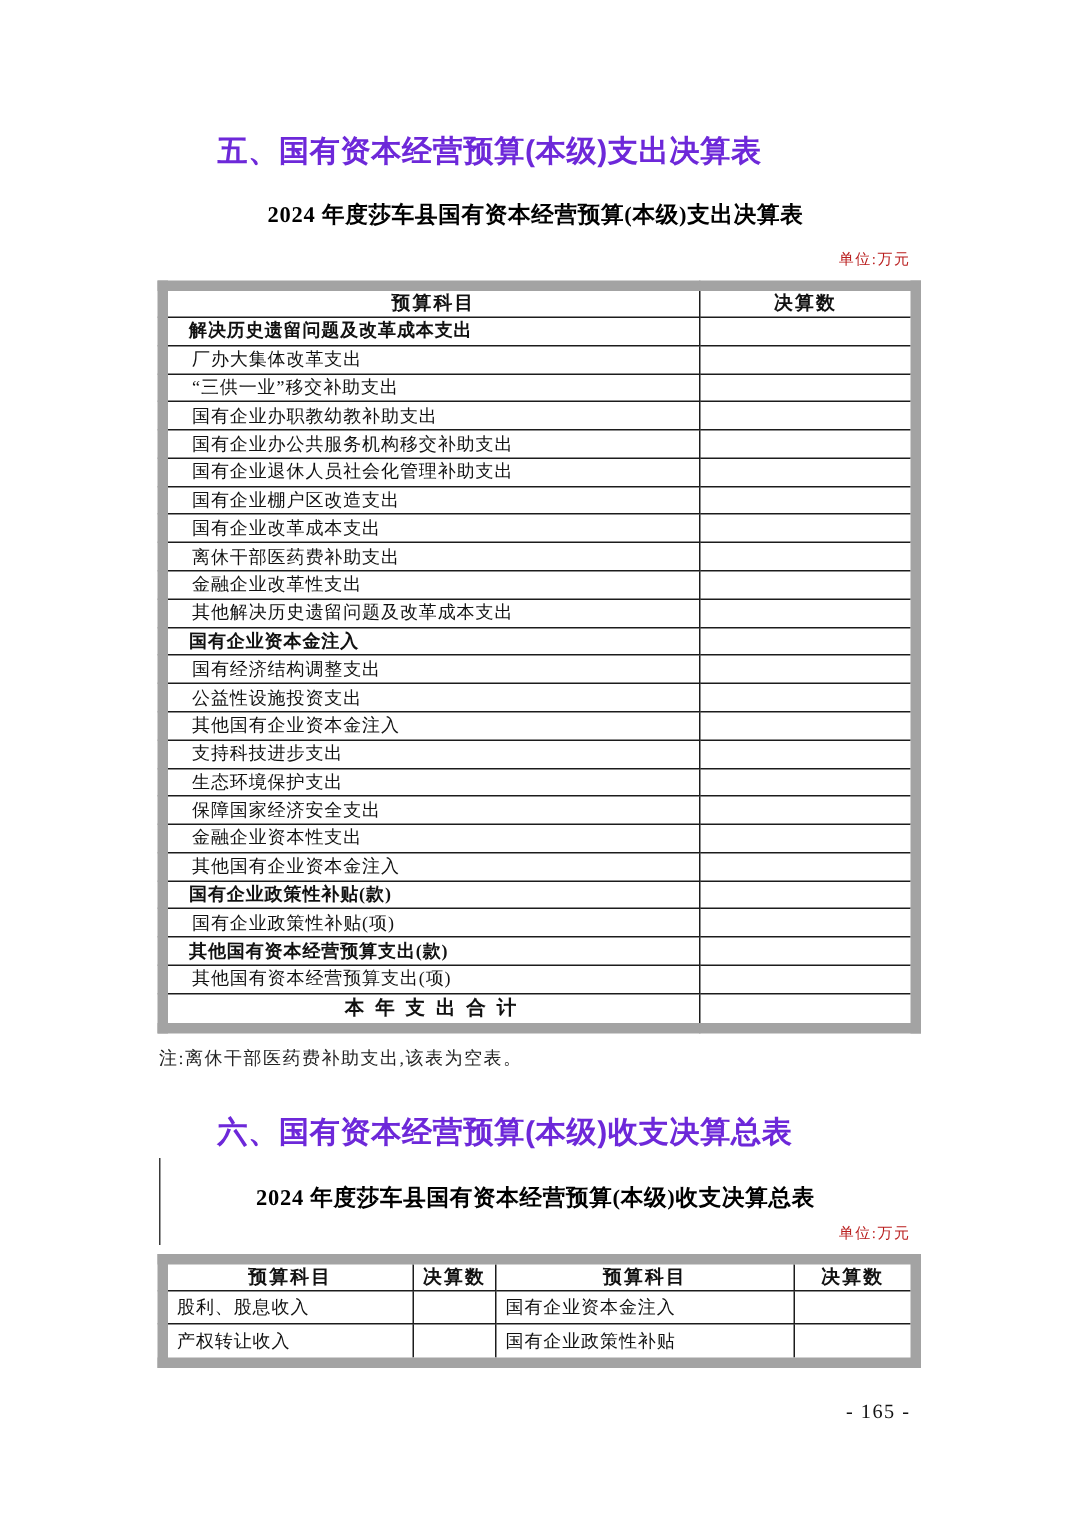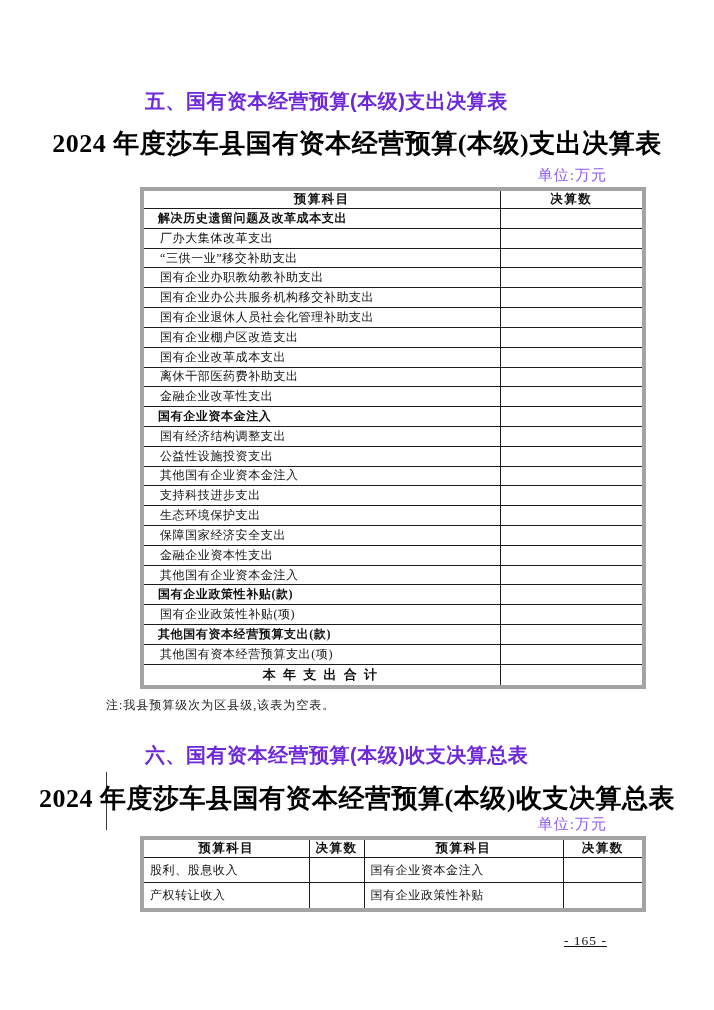--- a/index.html
+++ b/index.html
@@ -23,44 +23,44 @@
     letter-spacing: 0.5px;
     color: #6d28d9;
   }
   .table-title {
     position: absolute;
     left: 0;
     width: 714px;
     text-align: center;
     font-family: "Liberation Serif", "DejaVu Serif", serif;
     font-weight: bold;
-    font-size: 26px;
+    font-size: 15px;
     line-height: 26px;
     letter-spacing: 0.5px;
     color: #000;
   }
   .unit-label {
     position: absolute;
     right: 107px;
-    font-size: 15px;
+    font-size: 10px;
     letter-spacing: 1px;
-    color: #8b5cf6;
+    color: #b91c1c;
   }
   .doc-table {
     position: absolute;
     left: 105px;
     border-collapse: collapse;
     table-layout: fixed;
     width: 502px;
     font-family: "Liberation Serif", "DejaVu Serif", serif;
     font-size: 12px;
     color: #111;
   }
   .doc-table, .doc-table th, .doc-table td { border: 1px solid #1c1c1c; }
-  .doc-table { border: 4px solid #a3a3a3; margin-left: 35px; }
+  .doc-table { border: 7px solid #a3a3a3; }
   .doc-table th {
     font-size: 12.5px;
     font-weight: bold;
     text-align: center;
     letter-spacing: 1.5px;
     padding: 0;
   }
   .doc-table td {
     padding: 0 2px 0 6px;
     letter-spacing: 0.6px;
@@ -91,21 +91,20 @@
     height: 58px;
     background: #3a3a3a;
   }
   .page-number {
     position: absolute;
     right: 107px;
     top: 933px;
     font-size: 13.5px;
     letter-spacing: 1px;
     color: #111;
-    text-decoration: underline;
   }
 </style>
 </head>
 <body>
 
 <div class="page">
 
   <div class="section-heading" style="top:88px">五、国有资本经营预算(本级)支出决算表</div>
 
   <div class="table-title" style="top:131px">2024 年度莎车县国有资本经营预算(本级)支出决算表</div>
@@ -158,20 +157,24 @@
         </tr>
         <tr>
           <td class="subject lv2  ">离休干部医药费补助支出</td>
           <td></td>
         </tr>
         <tr>
           <td class="subject lv2  ">金融企业改革性支出</td>
           <td></td>
         </tr>
         <tr>
+          <td class="subject lv2  ">其他解决历史遗留问题及改革成本支出</td>
+          <td></td>
+        </tr>
+        <tr>
           <td class="subject lv1 bold ">国有企业资本金注入</td>
           <td></td>
         </tr>
         <tr>
           <td class="subject lv2  ">国有经济结构调整支出</td>
           <td></td>
         </tr>
         <tr>
           <td class="subject lv2  ">公益性设施投资支出</td>
           <td></td>
@@ -216,21 +219,21 @@
           <td class="subject lv2  ">其他国有资本经营预算支出(项)</td>
           <td></td>
         </tr>
         <tr>
           <td class="subject lv0 bold center">本 年 支 出 合 计</td>
           <td></td>
         </tr>
       </tbody>
   </table>
 
-  <div class="note">注:我县预算级次为区县级,该表为空表。</div>
+  <div class="note">注:离休干部医药费补助支出,该表为空表。</div>
 
   <div class="section-heading" style="top:742px">六、国有资本经营预算(本级)收支决算总表</div>
 
   <div class="revision-bar"></div>
 
   <div class="table-title" style="top:786px">2024 年度莎车县国有资本经营预算(本级)收支决算总表</div>
 
   <div class="unit-label" style="top:815px">单位:万元</div>
 
   <table class="doc-table" id="table2">

